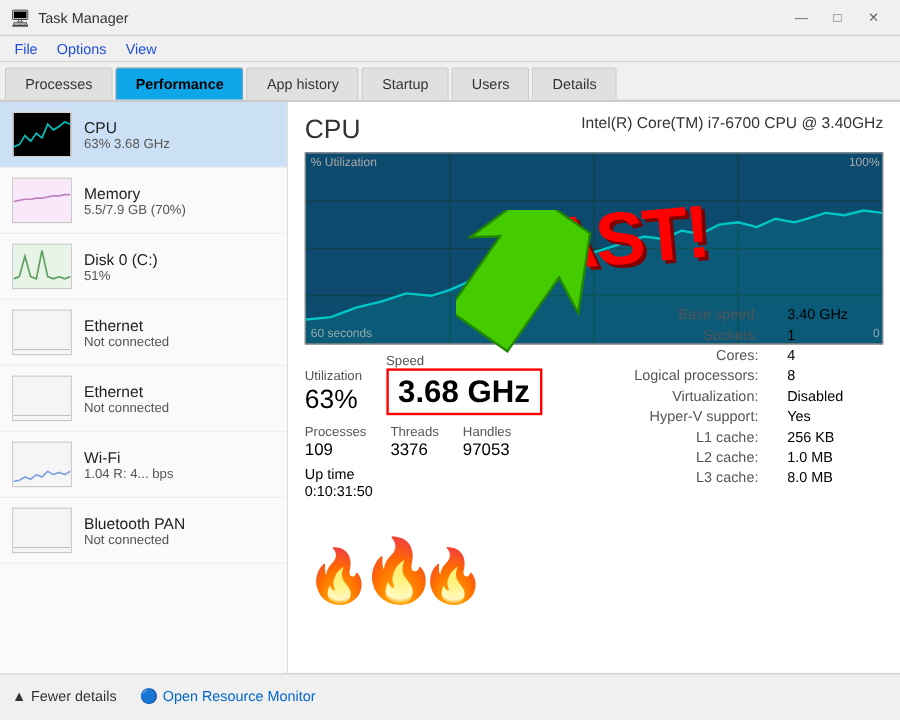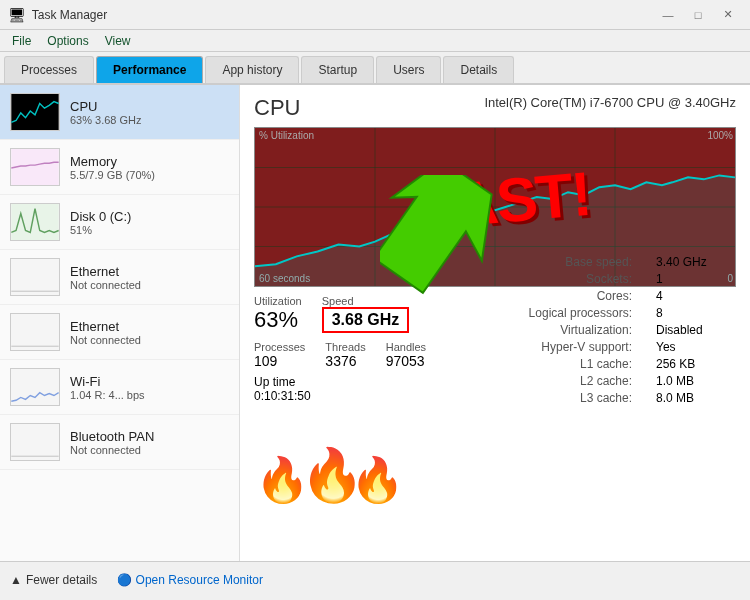--- a/index.html
+++ b/index.html
@@ -54,21 +54,21 @@
       height: 22px;
       display: flex;
       align-items: center;
       padding: 0 4px;
       border-bottom: 1px solid #ccc;
     }
     .menu-item {
       padding: 2px 8px;
       font-size: 12px;
       cursor: pointer;
-      color: #14532d;
+      color: #1d4ed8;
     }
 
     
     .tab-bar {
       background: #f0f0f0;
       display: flex;
       align-items: flex-end;
       padding: 4px 0 0 4px;
       border-bottom: 2px solid #ccc;
     }
@@ -146,21 +146,21 @@
       color: #333;
     }
     .cpu-model {
       font-size: 13px;
       color: #333;
       text-align: right;
     }
     .chart-area {
       position: relative;
       height: 160px;
-      background: #7f1d1d;
+      background: #0c4a6e;
       border: 1px solid #888;
       margin-bottom: 8px;
     }
     .chart-label-utilization {
       font-size: 10px;
       color: #aaa;
       position: absolute;
       left: 4px;
       top: 2px;
     }
@@ -196,21 +196,21 @@
     .stat-label { font-size: 11px; color: #555; }
     .stat-value { font-size: 22px; font-weight: 300; color: #000; }
 
     
     .speed-box {
       border: 2px solid red;
       padding: 2px 8px;
       display: inline-block;
     }
     .speed-box .stat-value {
-      font-size: 16px;
+      font-size: 26px;
       font-weight: 600;
       color: #000;
     }
 
     
     .stats-row2 {
       display: flex;
       gap: 20px;
       margin-bottom: 4px;
     }

